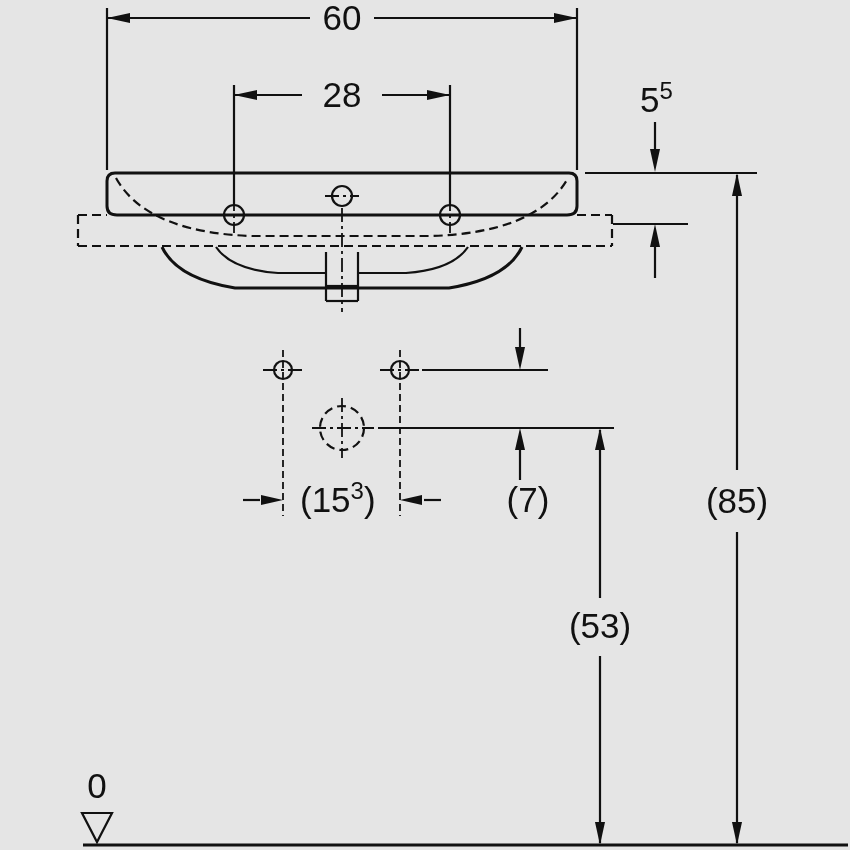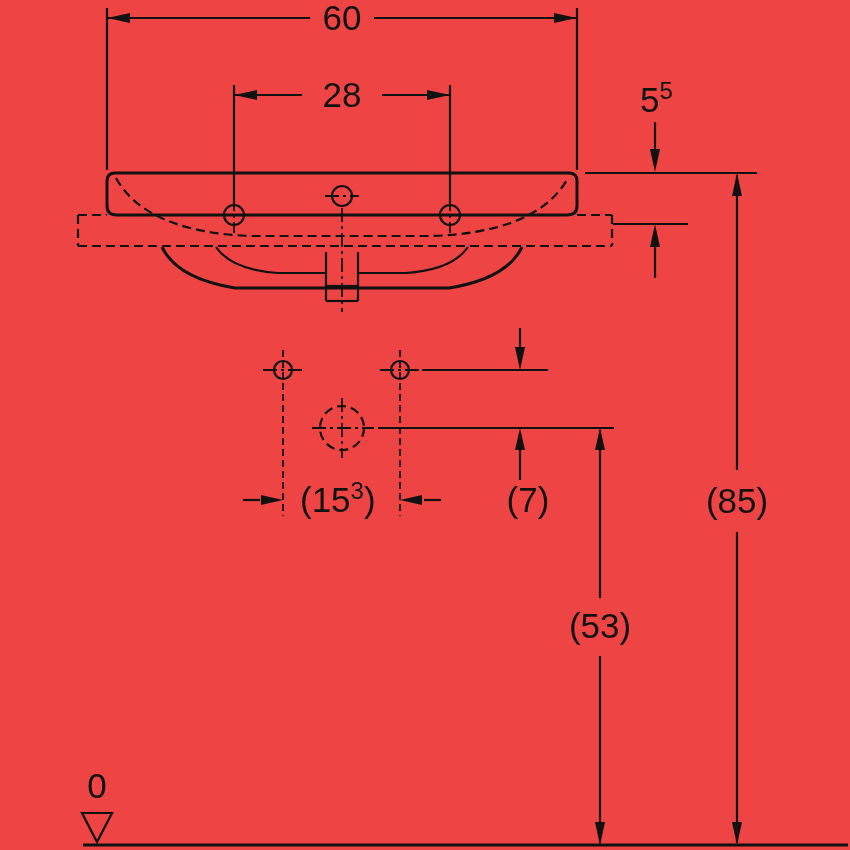--- a/index.html
+++ b/index.html
@@ -1,16 +1,16 @@
 <!DOCTYPE html>
 <html><head>
 <meta charset="utf-8">
 <style>
   html,body{margin:0;padding:0;background:#ffffff;}
-  .stage{width:850px;height:850px;position:relative;background:#ef4444;overflow:hidden;}
+  .stage{width:850px;height:850px;position:relative;background:#e5e5e5;overflow:hidden;}
   svg{display:block;}
   .obj   {stroke:#111;stroke-width:3;fill:none;}
   .thin  {stroke:#111;stroke-width:2.2;fill:none;}
   .hid   {stroke:#111;stroke-width:2.2;fill:none;stroke-dasharray:9 5;}
   .cen   {stroke:#111;stroke-width:1.8;fill:none;stroke-dasharray:14 4 3 4;}
   .dsh   {stroke:#111;stroke-width:1.8;fill:none;stroke-dasharray:7 4;}
   .arr   {fill:#111;stroke:none;}
   .lbl   {fill:#111;font-family:"Liberation Sans",sans-serif;font-size:35px;font-weight:400;}
   .sup   {font-size:24px;}
 </style>

